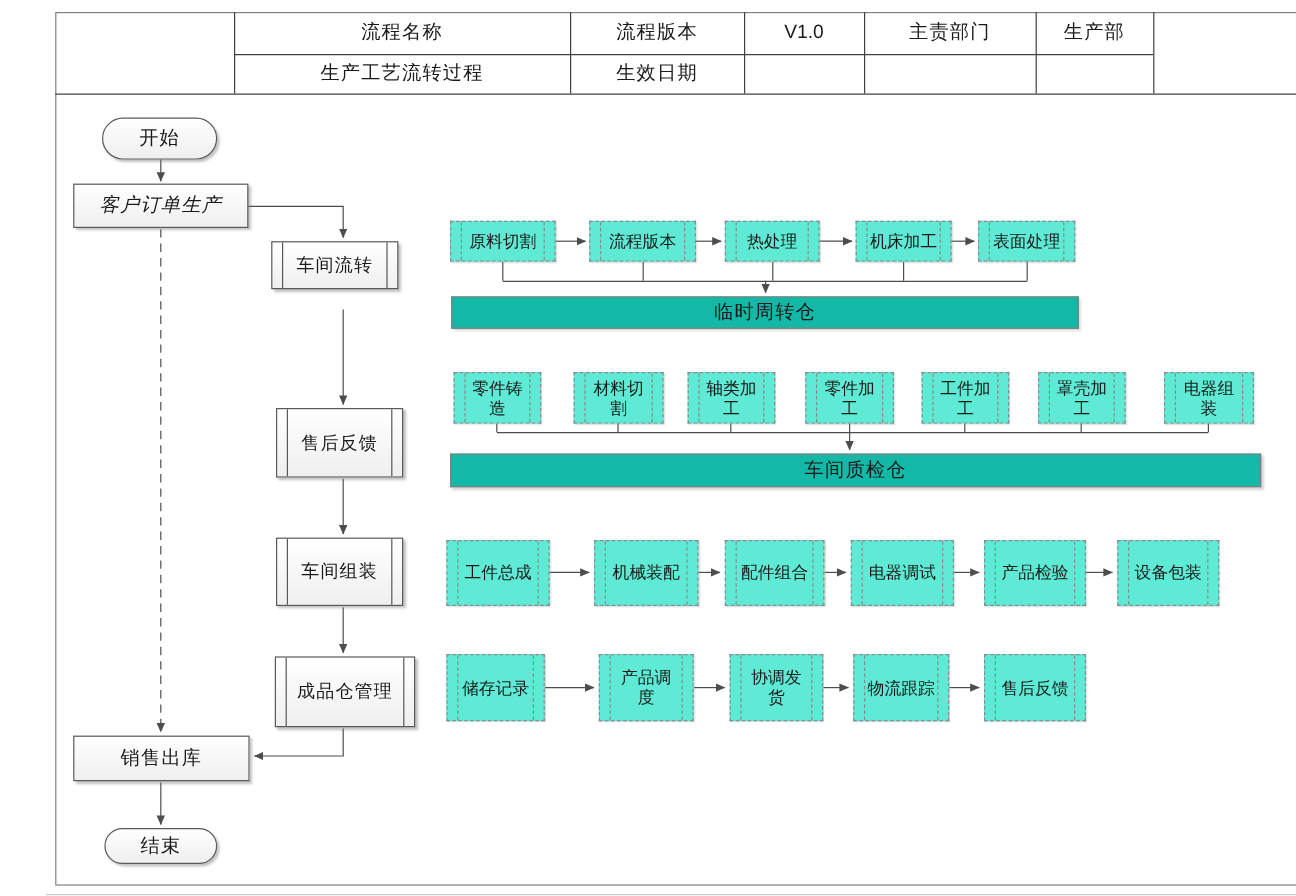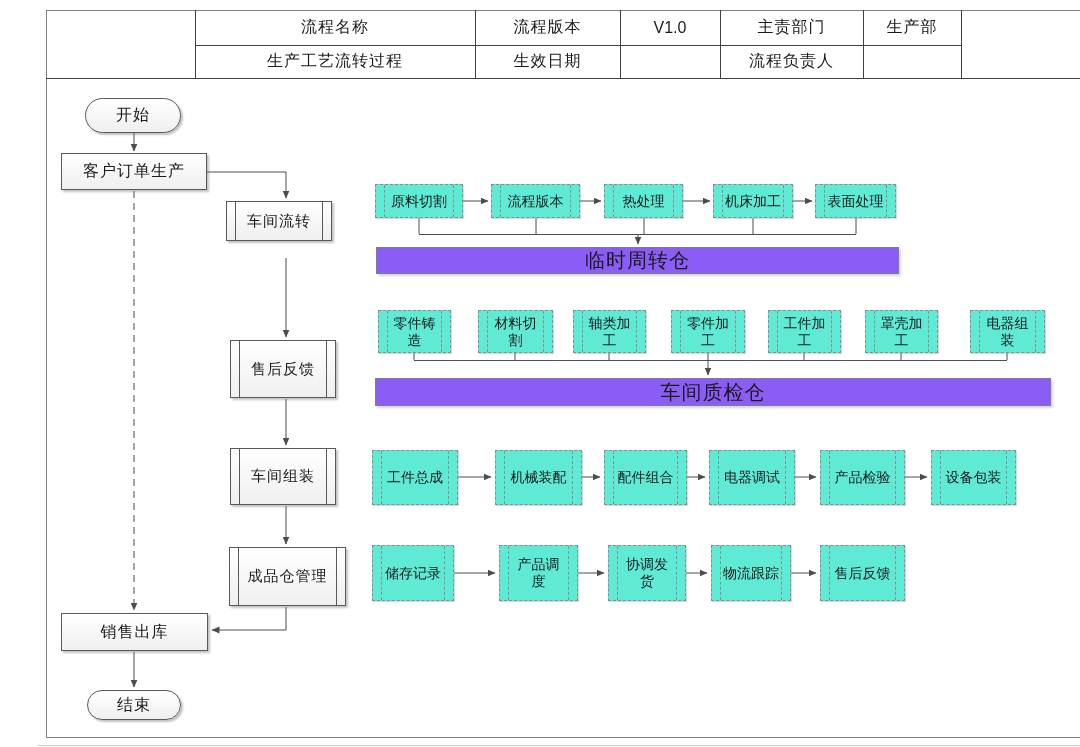--- a/index.html
+++ b/index.html
@@ -14,21 +14,21 @@
   .stadium{border-radius:18px;}
   .predef{font-size:15px;}
   .predef::before,.predef::after{content:"";position:absolute;top:0;bottom:0;border-left:1px solid #595959;}
   .predef::before{left:8px;} .predef::after{right:8px;}
   .dashed{position:absolute;box-sizing:border-box;display:flex;align-items:center;justify-content:center;
         text-align:center;border:1px dashed #8c8c8c;background:#5eead4;font-size:14px;line-height:1.2;
         box-shadow:1px 1px 1px rgba(150,150,150,.35);padding:1px 11px;}
   .dashed::before,.dashed::after{content:"";position:absolute;top:0;bottom:0;border-left:1px dashed #8c8c8c;}
   .dashed::before{left:8px;} .dashed::after{right:8px;}
   .wide{position:absolute;box-sizing:border-box;display:flex;align-items:center;justify-content:center;
-        border:1px solid #7f7f7f;background:#8b5cf6;font-size:20px;letter-spacing:1px;
+        border:1px solid #7f7f7f;background:#14b8a6;font-size:16px;letter-spacing:1px;
         box-shadow:2px 2px 2px rgba(150,150,150,.4);}
 </style>
 </head>
 <body>
 
 <div id="canvas">
 
   <svg id="wires" viewBox="0 0 1080 747" fill="none" stroke="#4d4d4d" stroke-width="1">
     <defs>
       <marker id="arr" markerWidth="9" markerHeight="8" refX="7.5" refY="3.5" orient="auto">
@@ -89,26 +89,25 @@
     </g>
   </svg>
 
   <div class="cell" style="left:157px;top:10px;width:280px;height:35px;">流程名称</div>
   <div class="cell" style="left:157px;top:45px;width:280px;height:33px;">生产工艺流转过程</div>
   <div class="cell" style="left:437px;top:10px;width:145px;height:35px;">流程版本</div>
   <div class="cell" style="left:437px;top:45px;width:145px;height:33px;">生效日期</div>
   <div class="cell" style="left:582px;top:10px;width:100px;height:35px;letter-spacing:0;">V1.0</div>
   <div class="cell" style="left:582px;top:45px;width:100px;height:33px;"></div>
   <div class="cell" style="left:682px;top:10px;width:143px;height:35px;">主责部门</div>
-  <div class="cell" style="left:682px;top:45px;width:143px;height:33px;">流程负责人</div>
   <div class="cell" style="left:825px;top:10px;width:98px;height:35px;">生产部</div>
   <div class="cell" style="left:825px;top:45px;width:98px;height:33px;"></div>
 
   <div class="node stadium" style="left:47px;top:98px;width:96px;height:35px;">开始</div>
-  <div class="node" style="left:23px;top:153px;width:146px;height:37px;">客户订单生产</div>
+  <div class="node" style="left:23px;top:153px;width:146px;height:37px;font-style:italic;">客户订单生产</div>
   <div class="node predef" style="left:188px;top:201px;width:106px;height:40px;">车间流转</div>
   <div class="node predef" style="left:192px;top:340px;width:106px;height:58px;">售后反馈</div>
   <div class="node predef" style="left:192px;top:448px;width:106px;height:57px;">车间组装</div>
   <div class="node predef" style="left:191px;top:547px;width:117px;height:59px;">成品仓管理</div>
   <div class="node" style="left:23px;top:613px;width:147px;height:38px;">销售出库</div>
   <div class="node stadium" style="left:49px;top:690px;width:94px;height:30px;border-radius:15px;">结束</div>
 
   <div class="dashed" style="left:337px;top:184px;width:88px;height:34px;">原料切割</div>
   <div class="dashed" style="left:453px;top:184px;width:89px;height:34px;">流程版本</div>
   <div class="dashed" style="left:566px;top:184px;width:79px;height:34px;">热处理</div>

